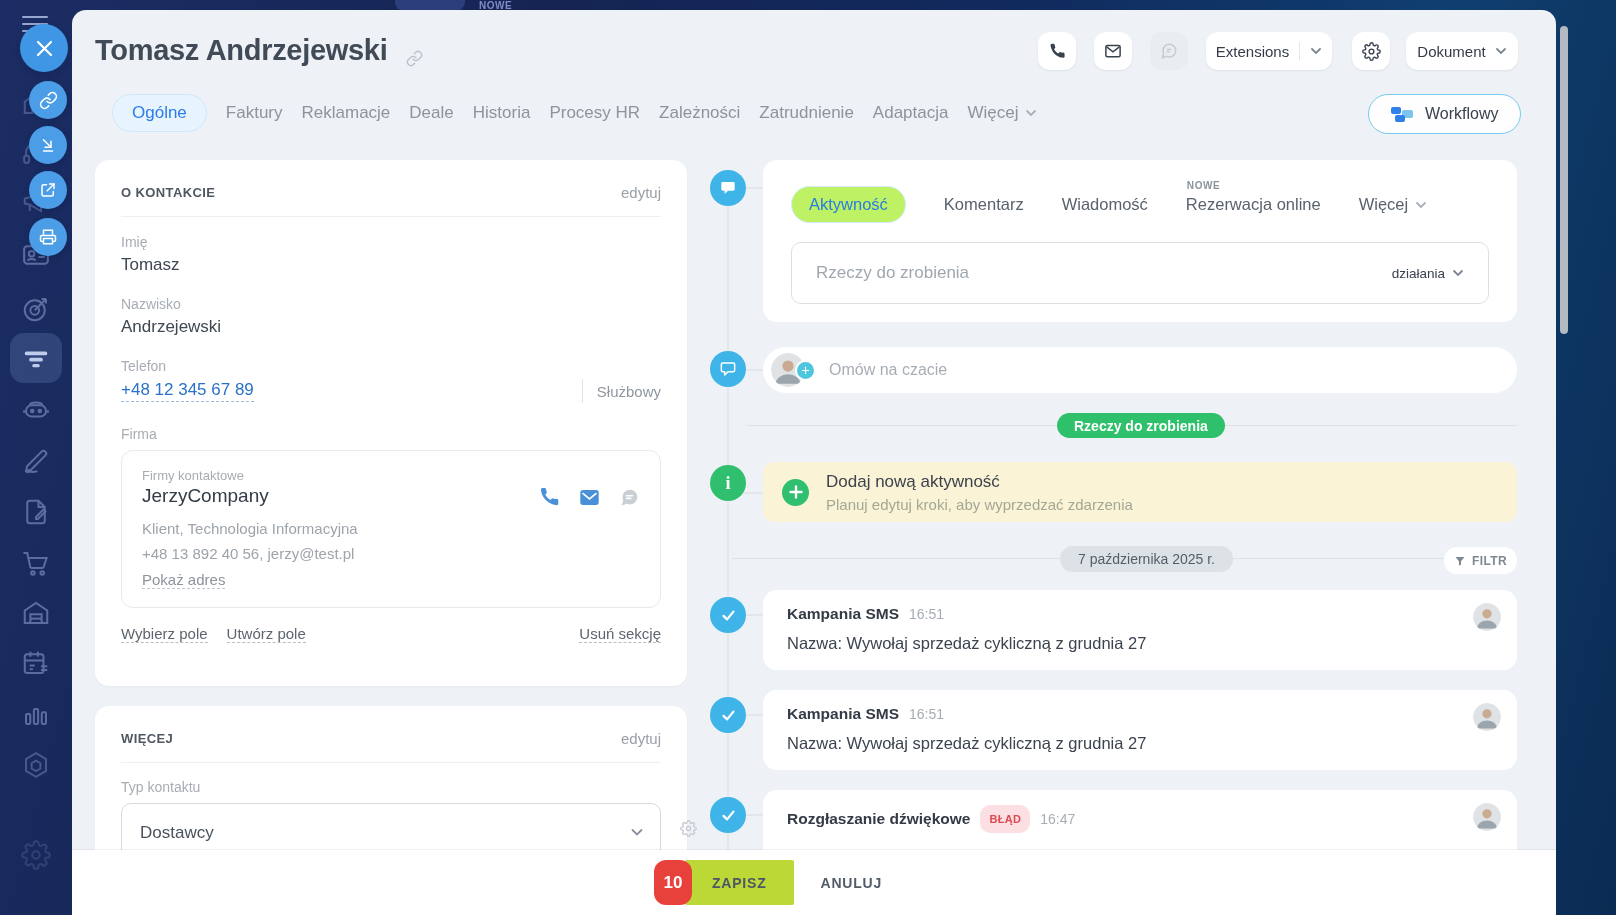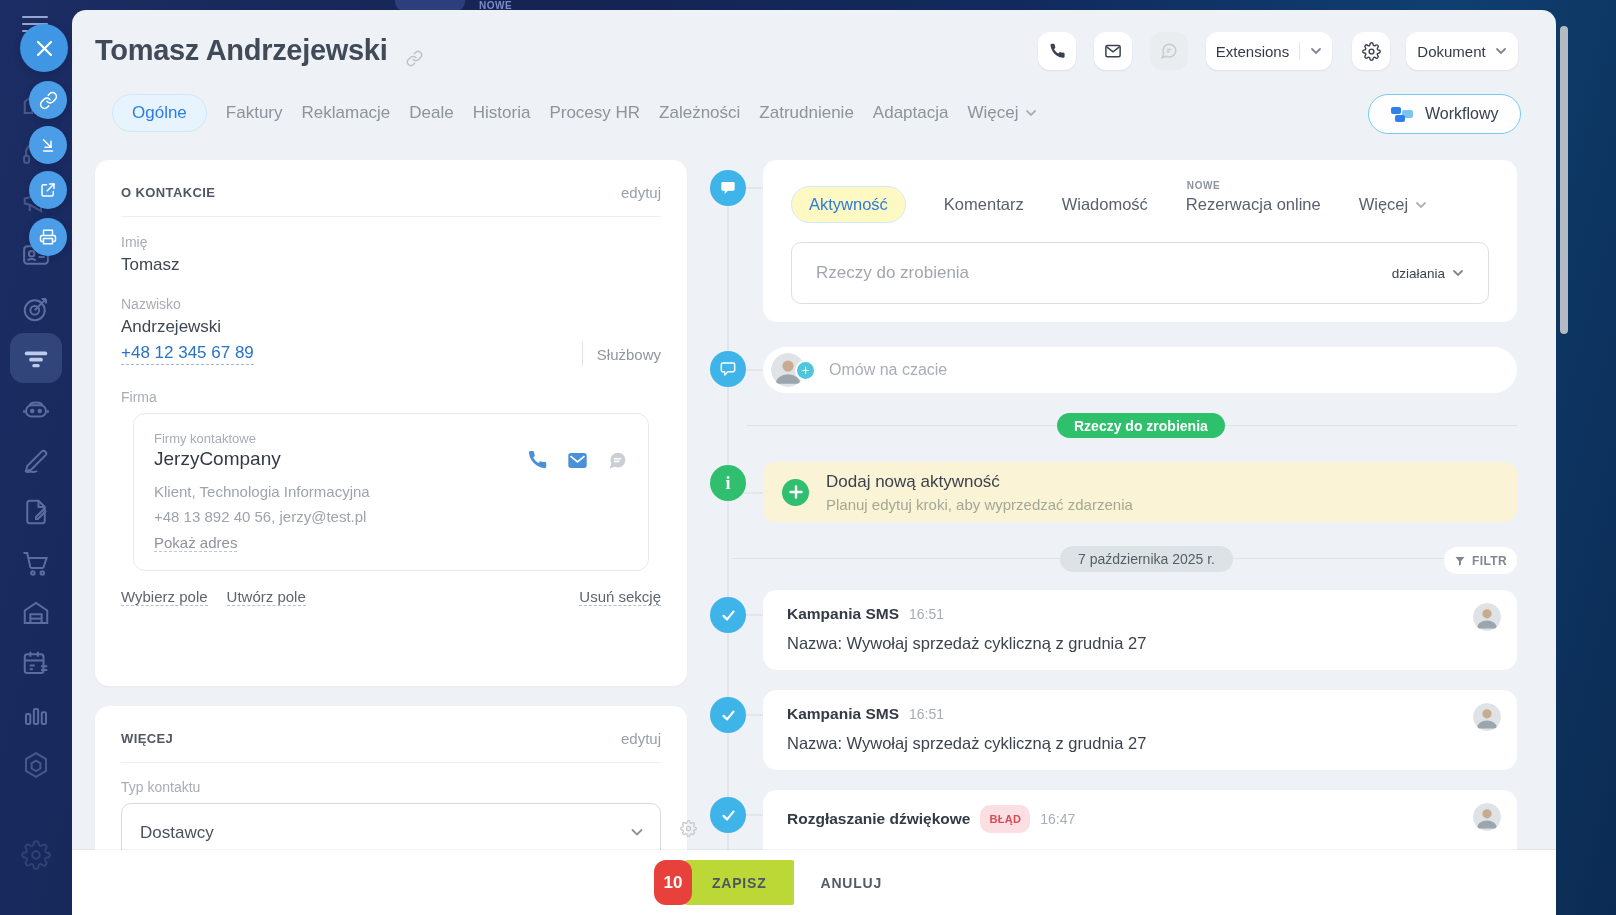--- a/index.html
+++ b/index.html
@@ -65,21 +65,21 @@
   .edit-link{font-size:15px;color:#99a0a8;cursor:pointer}
   .divider{margin:0 26px;border-top:1px solid #edf0f2}
   .fieldwrap{padding:0 26px}
   .flabel{margin-top:17px;font-size:14px;color:#a7adb4}
   .fvalue{margin-top:5px;font-size:17px;color:#3f4752}
   .phone-row{margin-top:5px;display:flex;align-items:center;justify-content:space-between}
   .phone-link{font-size:17px;color:#2a72c8;border-bottom:1px dashed #9db9da;padding-bottom:1px;cursor:pointer}
   .ptype{display:flex;align-items:center;gap:14px;font-size:15px;color:#8f969e}
   .vsep{width:1px;height:24px;background:#e0e4e8}
 
-  .company-card{position:relative;margin:8px 12px 0;border:1px solid #e7eaed;border-radius:12px;
+  .company-card{position:relative;margin:8px 0 0;border:1px solid #e7eaed;border-radius:12px;
     padding:17px 20px 18px}
   .cc-kind{font-size:13px;color:#a7adb4}
   .cc-name{margin-top:2px;font-size:19px;color:#333b46}
   .cc-meta{margin-top:13px;font-size:15px;color:#9da4ab}
   .cc-meta2{margin-top:8px;font-size:15px;color:#9da4ab}
   .cc-addr{display:inline-block;margin-top:9px;font-size:15px;color:#8d949c;
     border-bottom:1px dashed #c0c7ce;cursor:pointer}
   .cc-icons{position:absolute;right:20px;top:36px;display:flex;align-items:center;gap:19px}
   .ccic{width:21px;height:21px;cursor:pointer}
 
@@ -97,21 +97,21 @@
   .tl-line{position:absolute;left:655px;top:160px;width:2px;height:680px;background:#e3e7ea}
   .tl-con{position:absolute;width:33px;height:2px;background:#e3e7ea;left:658px}
   .tl-dot{position:absolute;left:638px;width:36px;height:36px;border-radius:50%;display:flex;
     align-items:center;justify-content:center;color:#fff;z-index:3}
   .dot-blue{background:#3fb4e8}
   .dot-green{background:#2fbf6e}
 
   .acard{position:absolute;left:691px;top:150px;width:754px;height:162px;background:#fff;border-radius:14px}
   .atabs{display:flex;align-items:center;gap:38px;padding:26px 28px 0;font-size:16.5px;color:#59626c}
   .atab{cursor:pointer;position:relative;white-space:nowrap;display:flex;align-items:center;gap:7px}
-  .atab.active{color:#2a7ce2;background:#fef9c3;border:1px solid #d2ebfb;border-radius:19px;
+  .atab.active{color:#2a7ce2;background:#bef264;border:1px solid #d2ebfb;border-radius:19px;
     padding:8px 17px}
   .nowe-mini{position:absolute;left:1px;top:-15px;font-size:10px;font-weight:700;color:#8b939c;
     letter-spacing:.6px}
   .todo-box{display:flex;align-items:center;margin:19px 28px 0;height:62px;border:1px solid #dbdfe3;
     border-radius:10px;padding:0 24px}
   .todo-box input{flex:1;border:none;outline:none;font-family:inherit;font-size:17px;color:#3f4752;
     background:transparent}
   .todo-box input::placeholder{color:#a0a7ae}
   .act-dd{display:flex;align-items:center;gap:7px;font-size:13.5px;color:#39424d;cursor:pointer}
 
@@ -365,20 +365,21 @@
       <div class="sec-head">
         <span class="sec-title">O KONTAKCIE</span>
         <span class="edit-link">edytuj</span>
       </div>
       <div class="divider"></div>
       <div class="fieldwrap">
         <div class="flabel">Imię</div>
         <div class="fvalue">Tomasz</div>
         <div class="flabel" style="margin-top:21px">Nazwisko</div>
         <div class="fvalue">Andrzejewski</div>
+        <div class="flabel" style="margin-top:21px">Telefon</div>
         <div class="phone-row">
           <span class="phone-link">+48 12 345 67 89</span>
           <span class="ptype">
             <span class="vsep"></span>
             <span>Służbowy</span>
           </span>
         </div>
         <div class="flabel" style="margin-top:23px">Firma</div>
         <div class="company-card">
           <div class="cc-kind">Firmy kontaktowe</div>

